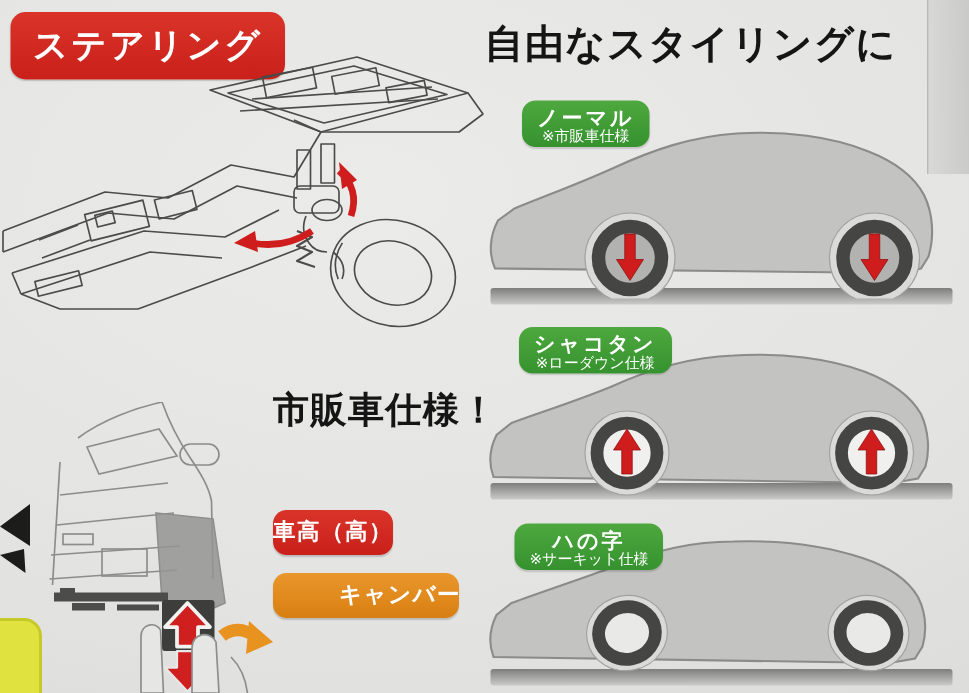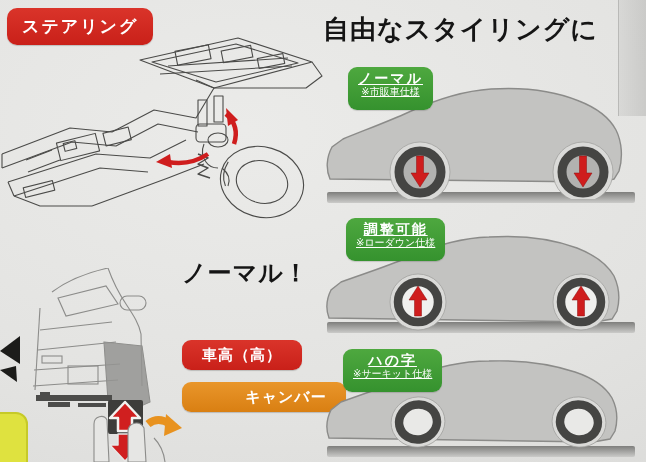--- a/index.html
+++ b/index.html
@@ -14,27 +14,27 @@
   .headline{font-weight:bold;color:#151515;letter-spacing:1px;white-space:nowrap;}
   .hl-right{font-size:26px;}
   .hl-left{font-size:24px;}
   
   .pill{
     border-radius:10px;color:#fff;font-weight:bold;text-align:center;
     box-shadow:0 1px 1px rgba(0,0,0,.18);white-space:nowrap;
   }
   .pill.red{background:linear-gradient(#da342a,#c92019);}
   .pill.orange{background:linear-gradient(#e9962b,#d97f12);padding-left:44px;}
-  .steering{left:7px;top:8px;font-size:17px;padding:7px 15px;letter-spacing:2px;}
-  .adj{left:182px;width:120px;height:30px;line-height:30px;font-size:15px;letter-spacing:1px;border-radius:9px;}
+  .steering{left:7px;top:8px;font-size:23px;padding:7px 15px;letter-spacing:2px;}
+  .adj{left:182px;width:80px;height:30px;line-height:30px;font-size:15px;letter-spacing:1px;border-radius:9px;}
   
   .style-badge{
     background:linear-gradient(#4ea83f,#35922e);
     border-radius:9px;color:#fff;text-align:center;
-    padding:3px 10px 12px;z-index:6;box-shadow:0 1px 1px rgba(0,0,0,.15);white-space:nowrap;text-decoration:underline;
+    padding:3px 10px 0;z-index:6;box-shadow:0 1px 1px rgba(0,0,0,.15);white-space:nowrap;
   }
   .style-badge .name{font-size:14px;font-weight:bold;letter-spacing:2px;line-height:16px;}
   .style-badge .note{font-size:10px;line-height:12px;letter-spacing:0;}
   
   .ground{
     left:327px;width:308px;height:11px;border-radius:2px;
     background:linear-gradient(#7e7e7c,#cbcbc9);
     filter:blur(.3px);z-index:1;
   }
   .car-svg{z-index:2;}
@@ -107,21 +107,21 @@
 
       <g stroke="#cf1d1d" stroke-width="4.5">
         <path d="M208,118 q-18,12 -40,8" fill="none"></path>
         <polygon points="170,118 156,126 172,132" fill="#cf1d1d" stroke="none"></polygon>
         <path d="M226,78 q14,12 8,30" fill="none"></path>
         <polygon points="226,72 238,84 228,90" fill="#cf1d1d" stroke="none"></polygon>
       </g>
     </g>
   </svg>
 
-  <div class="abs headline hl-left" style="left:182px;top:257px;">ノーマル！</div>
+  <div class="abs headline hl-left" style="left:182px;top:257px;">市販車仕様！</div>
 
   <svg class="abs" style="left:20px;top:268px;" width="180" height="194" viewBox="0 0 180 194">
     <g stroke="#8c8c8a" stroke-width="1.1" fill="none">
 
       <g>
         <path d="M88,0 C70,4 48,12 32,24"></path>
         <path d="M88,0 C93,14 98,24 106,36 C114,48 119,56 121,66 L122,118"></path>
         <polygon points="38,30 86,18 98,36 46,48"></polygon>
         <rect x="100" y="28" width="26" height="14" rx="7"></rect>
         <path d="M20,40 L15,122"></path>
@@ -193,21 +193,21 @@
     </g>
     <g>
       <circle cx="258" cy="88" r="30" fill="#dadad8" stroke="#a2a2a0" stroke-width="0.8"></circle>
       <circle cx="258" cy="88" r="21" fill="#b2b2b0" stroke="#454543" stroke-width="9"></circle>
       <polygon points="254.5,72 261.5,72 261.5,89 267,89 258,103 249,89 254.5,89" fill="#cf1d1d" stroke="#8e0f0f" stroke-width="0.5"></polygon>
     </g>
   </svg>
   <div class="abs ground" style="top:192px;"></div>
 
   <div class="abs style-badge" style="left:346px;top:218px;">
-    <div class="name">調整可能</div>
+    <div class="name">シャコタン</div>
     <div class="note">※ローダウン仕様</div>
   </div>
 
   <svg class="abs car-svg" style="left:325px;top:232px;" width="318" height="100" viewBox="0 0 318 100">
     <path d="M4,86 C1,78 1,68 6,58 L16,50 C38,42 60,35 82,26 C106,15 134,6 164,5
              C196,3 228,7 252,16 C270,23 282,32 289,44 C294,55 295,68 292,79 L287,87 L270,90 Z" fill="#c3c3c1" stroke="#8b8b89" stroke-width="1.4"></path>
     <g>
       <circle cx="93" cy="70" r="28" fill="#dadad8" stroke="#a2a2a0" stroke-width="0.8"></circle>
       <circle cx="93" cy="70" r="20" fill="#f0f0ee" stroke="#454543" stroke-width="8.5"></circle>
       <polygon points="89.5,84 96.5,84 96.5,68 102,68 93,54 84,68 89.5,68" fill="#cf1d1d" stroke="#8e0f0f" stroke-width="0.5"></polygon>

